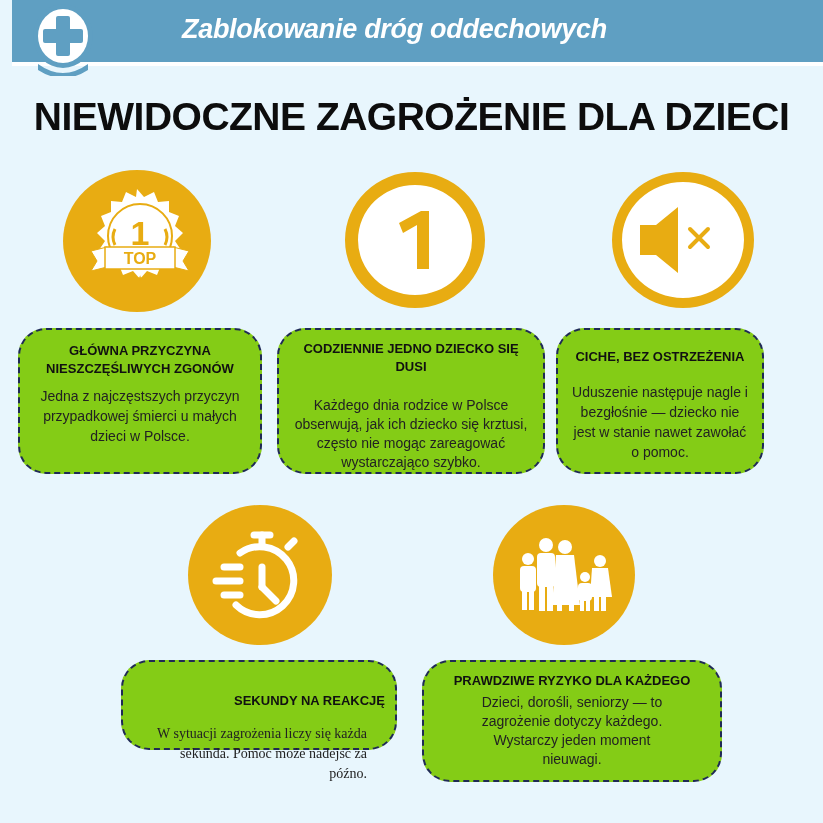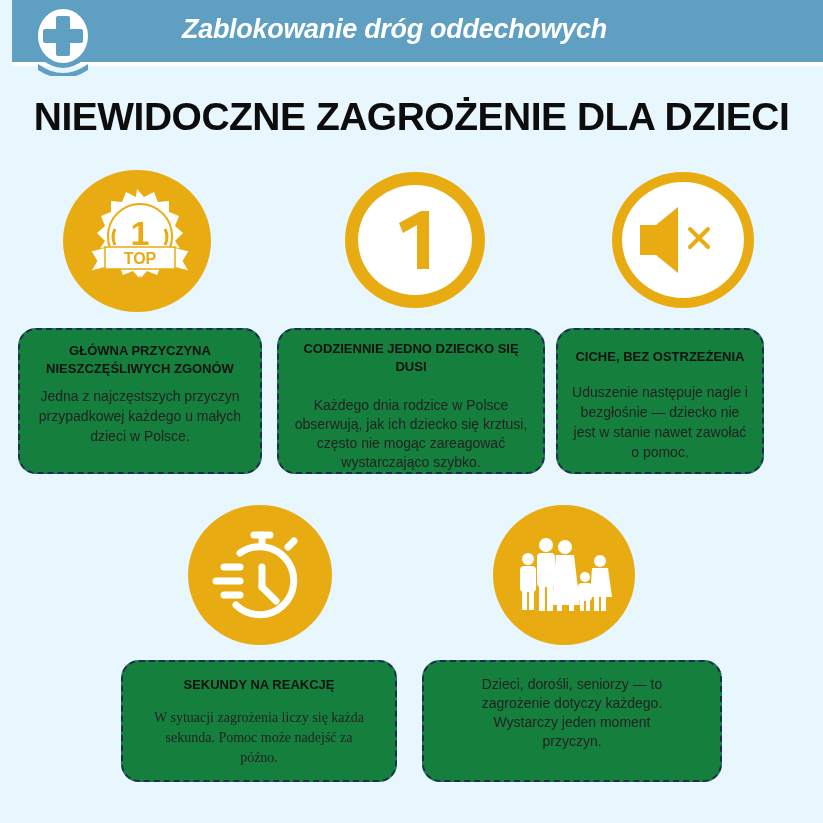--- a/index.html
+++ b/index.html
@@ -26,22 +26,22 @@
     }
     .page-title {
       position: absolute; left: 0; top: 95px; width: 823px; text-align: center;
       font-size: 39px; font-weight: bold; color: #0d0d0d; letter-spacing: -0.5px;
     }
     .icon-circle {
       position: absolute; width: 148px; height: 142px; border-radius: 50%;
       display: flex; align-items: center; justify-content: center;
     }
     .card {
-      position: absolute; background: #15803d;
-      border: 2px dashed #1f2a55; border-radius: 18px;
+      position: absolute; background: #84cc16;
+      border: 2px dashed #1f2a55; border-radius: 28px;
       text-align: center; padding: 12px 10px 10px 10px;
     }
     .card-title {
       font-size: 13px; font-weight: bold; color: #111; line-height: 18px;
       text-transform: uppercase;
     }
     .card-text {
       font-size: 14px; color: #222; line-height: 20px; margin-top: 8px;
     }
   </style>
@@ -85,21 +85,21 @@
 
 <div class="icon-circle" style="left:612px; top:172px; width:142px; height:136px; background:#ffffff; border:10px solid #e8ac12;">
   <svg width="90" height="70" viewBox="0 0 90 70">
     <polygon points="2,20 18,20 40,2 40,68 18,50 2,50" fill="#e8ac12"></polygon>
     <path d="M52 24 L70 42 M70 24 L52 42" stroke="#e8ac12" stroke-width="4" stroke-linecap="round"></path>
   </svg>
 </div>
 
 <div class="card" style="left:18px; top:328px; width:244px; height:146px;">
   <div class="card-title">GŁÓWNA PRZYCZYNA NIESZCZĘŚLIWYCH ZGONÓW</div>
-  <div class="card-text">Jedna z najczęstszych przyczyn przypadkowej każdego u małych dzieci w Polsce.</div>
+  <div class="card-text">Jedna z najczęstszych przyczyn przypadkowej śmierci u małych dzieci w Polsce.</div>
 </div>
 
 <div class="card" style="left:277px; top:328px; width:268px; height:146px; padding-top:10px;">
   <div class="card-title">CODZIENNIE JEDNO DZIECKO SIĘ DUSI</div>
   <div class="card-text" style="margin-top:20px; line-height:19px;">Każdego dnia rodzice w Polsce obserwują, jak ich dziecko się krztusi, często nie mogąc zareagować wystarczająco szybko.</div>
 </div>
 
 <div class="card" style="left:556px; top:328px; width:208px; height:146px; padding-top:18px;">
   <div class="card-title">CICHE, BEZ OSTRZEŻENIA</div>
   <div class="card-text" style="margin-top:16px;">Uduszenie następuje nagle i bezgłośnie — dziecko nie jest w stanie nawet zawołać o pomoc.</div>
@@ -141,20 +141,21 @@
       <rect x="66" y="64" width="4" height="12"></rect>
         <rect x="72" y="64" width="4" height="12"></rect>
       <circle cx="86" cy="26" r="6"></circle>
       <path d="M78 33 L94 33 L98 62 L76 62 Z"></path>
       <rect x="80" y="60" width="5" height="16"></rect>
         <rect x="87" y="60" width="5" height="16"></rect>
     </g>
   </svg>
 </div>
 
-<div class="card" style="left:121px; top:660px; width:276px; height:122px; padding-top:14px;">
+<div class="card" style="left:121px; top:660px; width:276px; height:90px; padding-top:30px;text-align:right;">
   <div class="card-title">SEKUNDY NA REAKCJĘ</div>
   <div class="card-text" style="margin-top:14px; padding:0 18px;font-family:Liberation Serif, serif;">W sytuacji zagrożenia liczy się każda sekunda. Pomoc może nadejść za późno.</div>
 </div>
 
 <div class="card" style="left:422px; top:660px; width:300px; height:122px; padding-top:10px;">
-  <div class="card-text" style="margin-top:3px; line-height:19px; padding:0 28px;">Dzieci, dorośli, seniorzy — to zagrożenie dotyczy każdego. Wystarczy jeden moment przyczyn.</div>
+  <div class="card-title">PRAWDZIWE RYZYKO DLA KAŻDEGO</div>
+  <div class="card-text" style="margin-top:3px; line-height:19px; padding:0 28px;">Dzieci, dorośli, seniorzy — to zagrożenie dotyczy każdego. Wystarczy jeden moment nieuwagi.</div>
 </div>
 
 </body></html>

